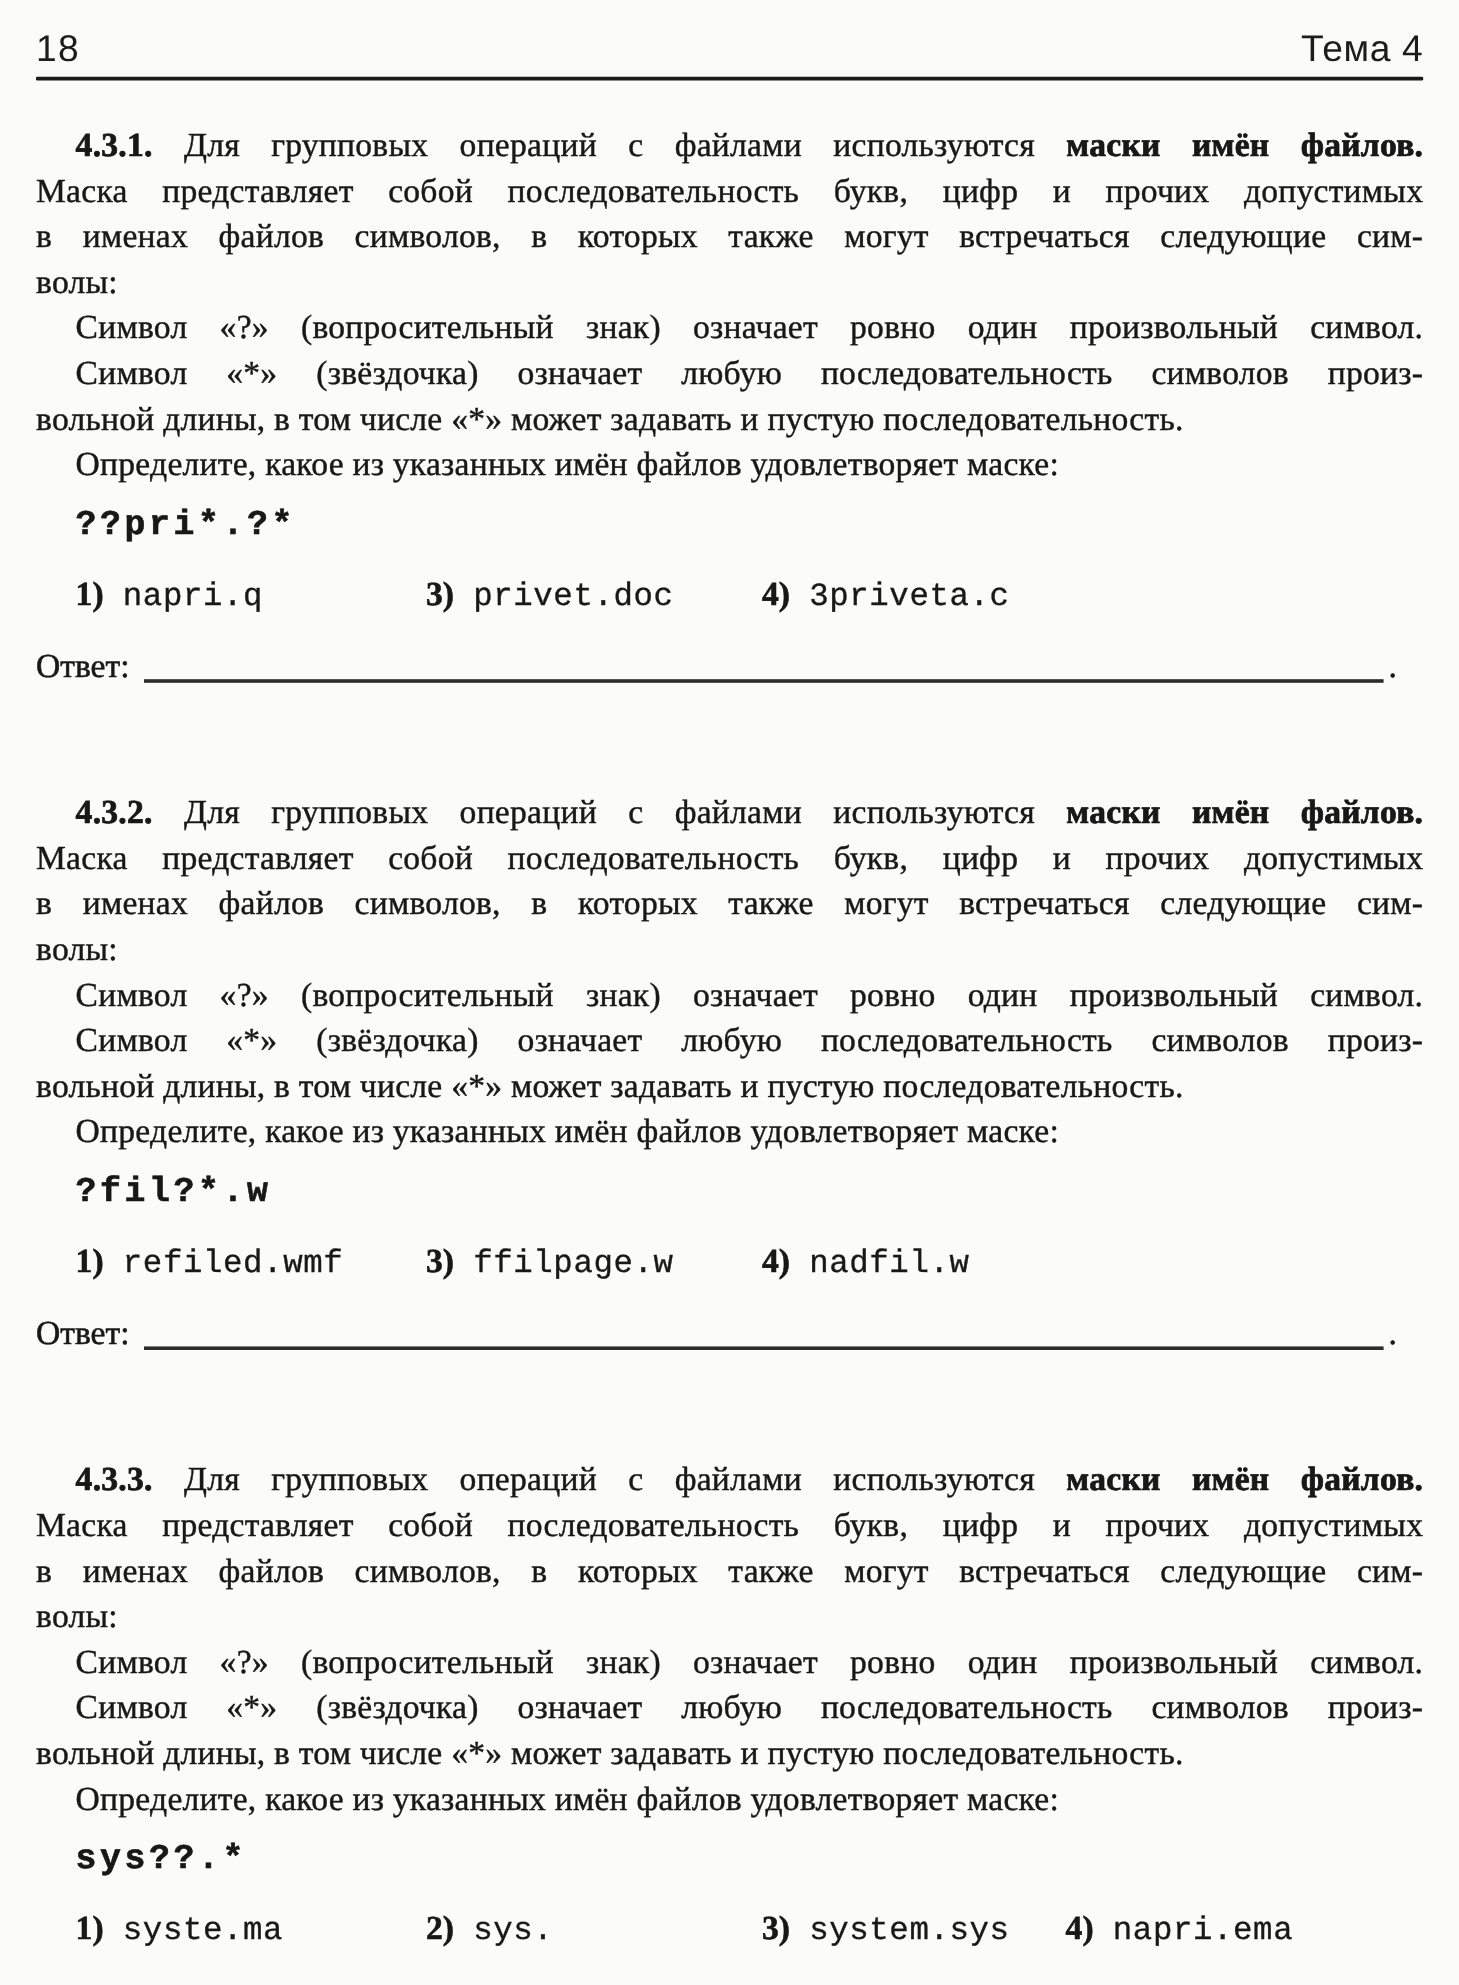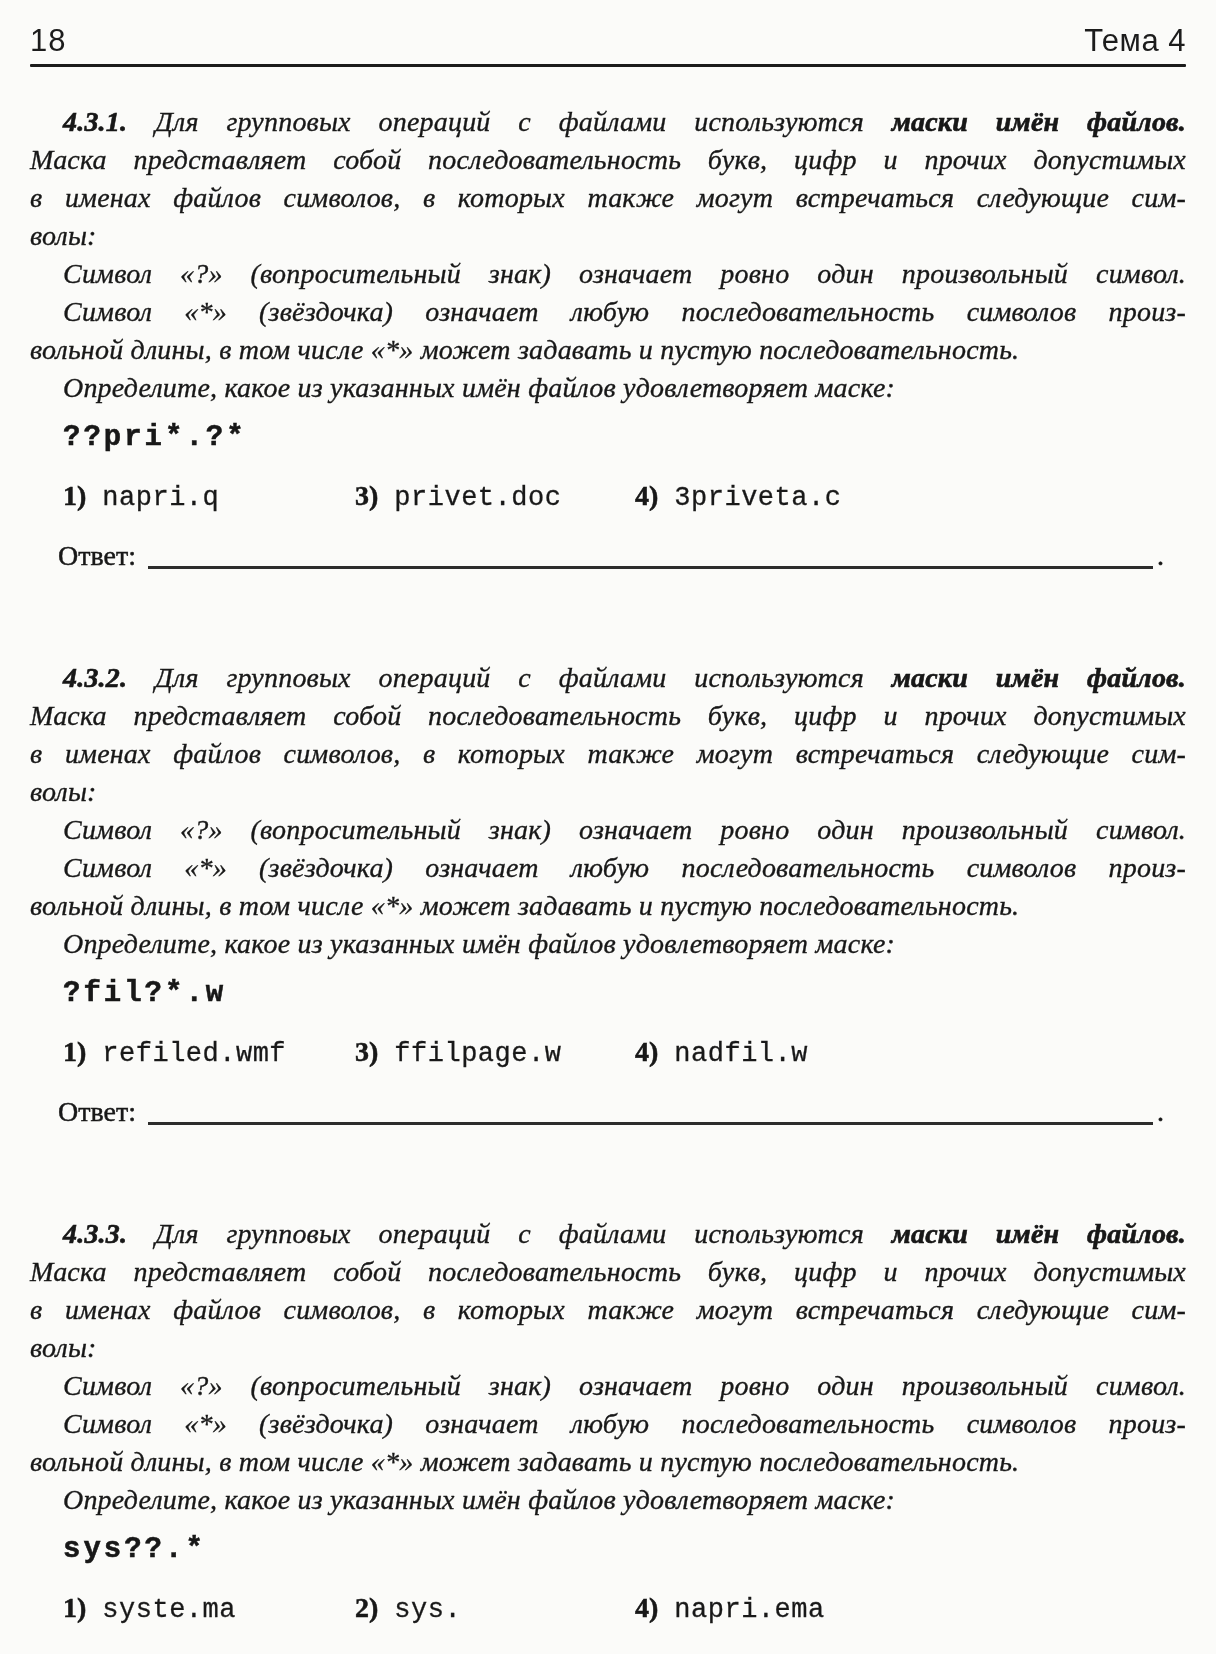--- a/index.html
+++ b/index.html
@@ -30,21 +30,20 @@
   }
 
   
   .section { margin-top: 36px; }
   .section + .section { margin-top: 84px; }
 
   .line {
     font-size: 28px; line-height: 38px;
     -webkit-text-stroke: 0.35px #181818;
     letter-spacing: 0.2px;
-    font-style: italic;
   }
   .jl { text-align: justify; text-align-last: justify; }
   .ind { text-indent: 33px; }
   .line b, b.num { font-weight: 700; -webkit-text-stroke: 0.6px #111; }
 
   
   .mask {
     margin-top: 12px;
     padding-left: 33px;
     font-family: "Liberation Mono", "DejaVu Sans Mono", monospace;
@@ -73,21 +72,21 @@
     font-size: 27px;
     letter-spacing: 0.5px;
     -webkit-text-stroke: 0.3px #222;
   }
 
   
   .answer {
     margin-top: 20px;
     padding-right: 22px;
     display: flex; align-items: flex-end;
-    font-size: 28px; line-height: 38px; margin-left: 28px;
+    font-size: 28px; line-height: 38px;
   }
   .alabel { -webkit-text-stroke: 0.45px #161616; }
   .aline {
     flex: 1 1 auto;
     border-bottom: 3px solid #2c2c2c;
     margin: 0 4px 6px 12px;
     height: 1px;
   }
   .adot { -webkit-text-stroke: 0.45px #161616; }
 </style>
@@ -160,20 +159,21 @@
     <div class="line jl ind">Символ «?» (вопросительный знак) означает ровно один произвольный символ.</div>
     <div class="line jl ind">Символ «*» (звёздочка) означает любую последовательность символов произ-</div>
     <div class="line">вольной длины, в том числе «*» может задавать и пустую последовательность.</div>
     <div class="line ind">Определите, какое из указанных имён файлов удовлетворяет маске:</div>
 
     <div class="mask">sys??.*</div>
 
     <div class="options">
       <div class="opt"><span class="onum">1)</span><span class="oval">syste.ma</span></div>
       <div class="opt"><span class="onum">2)</span><span class="oval">sys.</span></div>
+      <div class="opt"><span class="onum">3)</span><span class="oval">system.sys</span></div>
       <div class="opt"><span class="onum">4)</span><span class="oval">napri.ema</span></div>
     </div>
 
     <div class="answer">
       <span class="alabel">Ответ:</span>
       <span class="aline"></span>
       <span class="adot">.</span>
     </div>
   </section>
 

